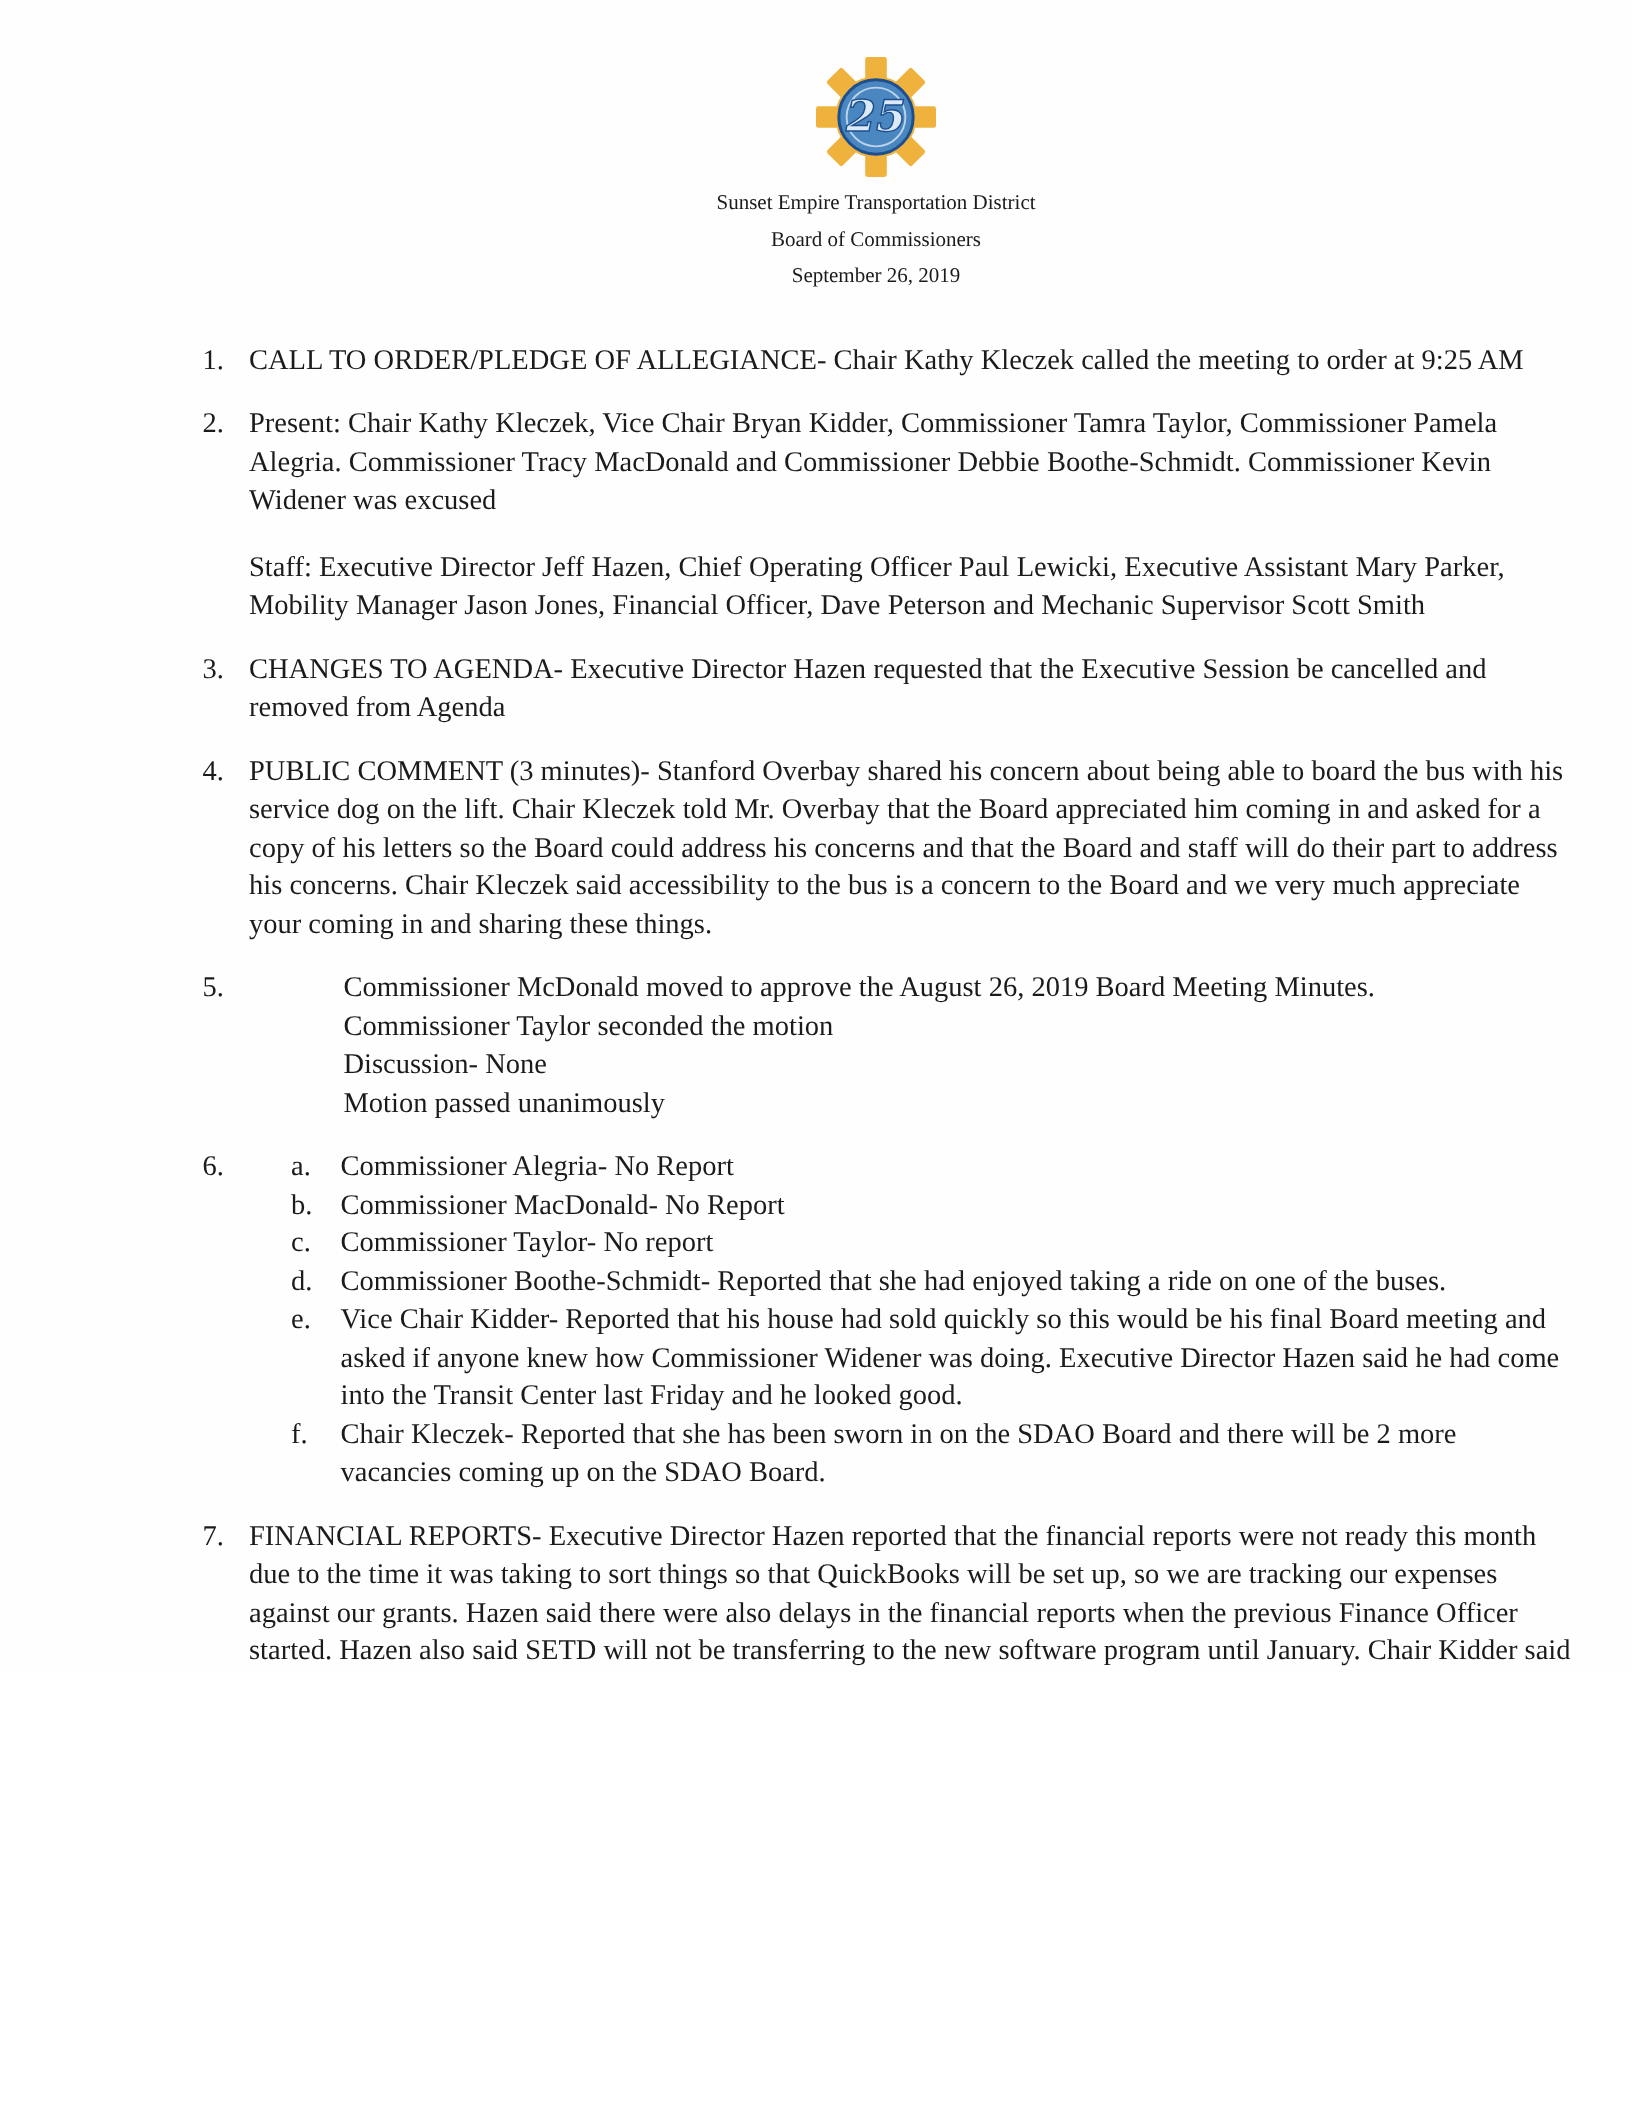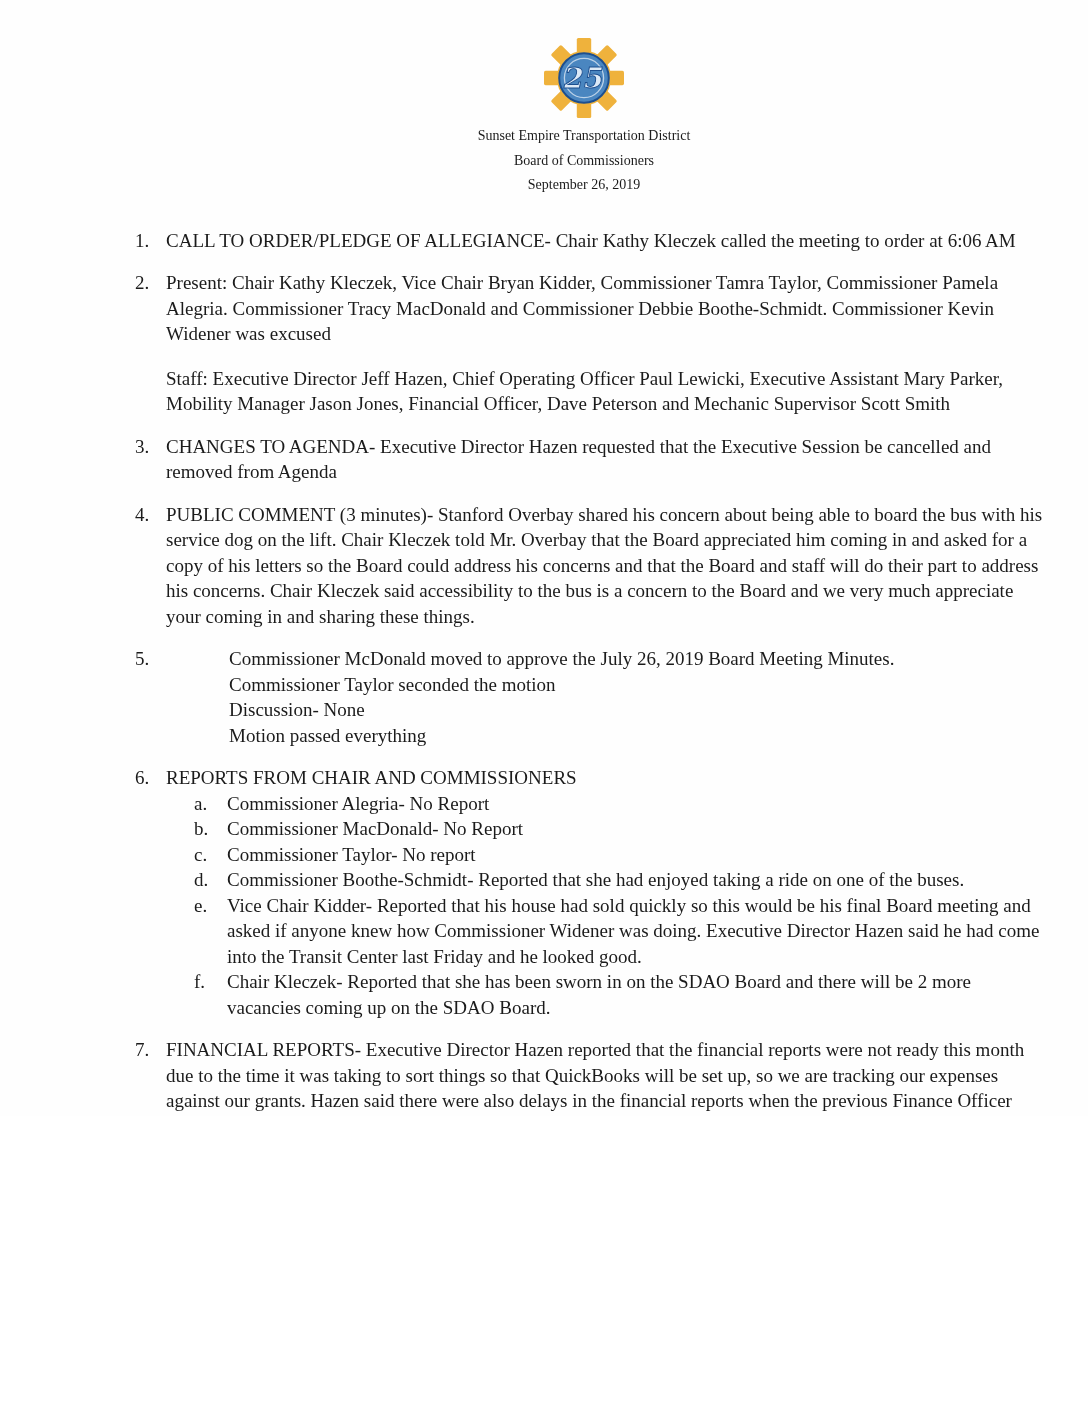--- a/index.html
+++ b/index.html
@@ -106,21 +106,21 @@
     <div class="title-line">Sunset Empire Transportation District</div>
     <div class="title-line">Board of Commissioners</div>
     <div class="title-line">September 26, 2019</div>
   </header>
 
   <main class="content">
 
     <div class="item">
       <div class="item-num">1.</div>
       <div class="item-body">
-        <p class="para">CALL TO ORDER/PLEDGE OF ALLEGIANCE- Chair Kathy Kleczek called the meeting to order at 6:06 AM</p>
+        <p class="para">CALL TO ORDER/PLEDGE OF ALLEGIANCE- Chair Kathy Kleczek called the meeting to order at 9:25 AM</p>
       </div>
     </div>
 
     <div class="item">
       <div class="item-num">2.</div>
       <div class="item-body">
         <p class="para">Present: Chair Kathy Kleczek, Vice Chair Bryan Kidder, Commissioner Tamra Taylor, Commissioner Pamela Alegria. Commissioner Tracy MacDonald and Commissioner Debbie Boothe-Schmidt.  Commissioner Kevin Widener was excused</p>
         <p class="para staff-gap">Staff: Executive Director Jeff Hazen, Chief Operating Officer Paul Lewicki, Executive Assistant Mary Parker, Mobility Manager Jason Jones, Financial Officer, Dave Peterson and Mechanic Supervisor Scott Smith</p>
       </div>
     </div>
@@ -136,32 +136,31 @@
       <div class="item-num">4.</div>
       <div class="item-body">
         <p class="para">PUBLIC COMMENT (3 minutes)- Stanford Overbay shared his concern about being able to board the bus with his service dog on the lift.  Chair Kleczek told Mr. Overbay that the Board appreciated him coming in and asked for a copy of his letters so the Board could address his concerns and that the Board and staff will do their part to address his concerns. Chair Kleczek said accessibility to the bus is a concern to the Board and we very much appreciate your coming in and sharing these things.</p>
       </div>
     </div>
 
     <div class="item">
       <div class="item-num">5.</div>
       <div class="item-body">
         <div class="motion-lines">
-          <p class="para">Commissioner McDonald moved to approve the July 26, 2019 Board Meeting Minutes.</p>
+          <p class="para">Commissioner McDonald moved to approve the August 26, 2019 Board Meeting Minutes.</p>
           <p class="para">Commissioner Taylor seconded the motion</p>
           <p class="para">Discussion- None</p>
-          <p class="para">Motion passed everything</p>
+          <p class="para">Motion passed unanimously</p>
         </div>
       </div>
     </div>
 
     <div class="item">
       <div class="item-num">6.</div>
       <div class="item-body">
-        <p class="para">REPORTS FROM CHAIR AND COMMISSIONERS</p>
         <div class="sub-item">
           <div class="sub-letter">a.</div>
           <p class="para">Commissioner Alegria- No Report</p>
         </div>
         <div class="sub-item">
           <div class="sub-letter">b.</div>
           <p class="para">Commissioner MacDonald- No Report</p>
         </div>
         <div class="sub-item">
           <div class="sub-letter">c.</div>

